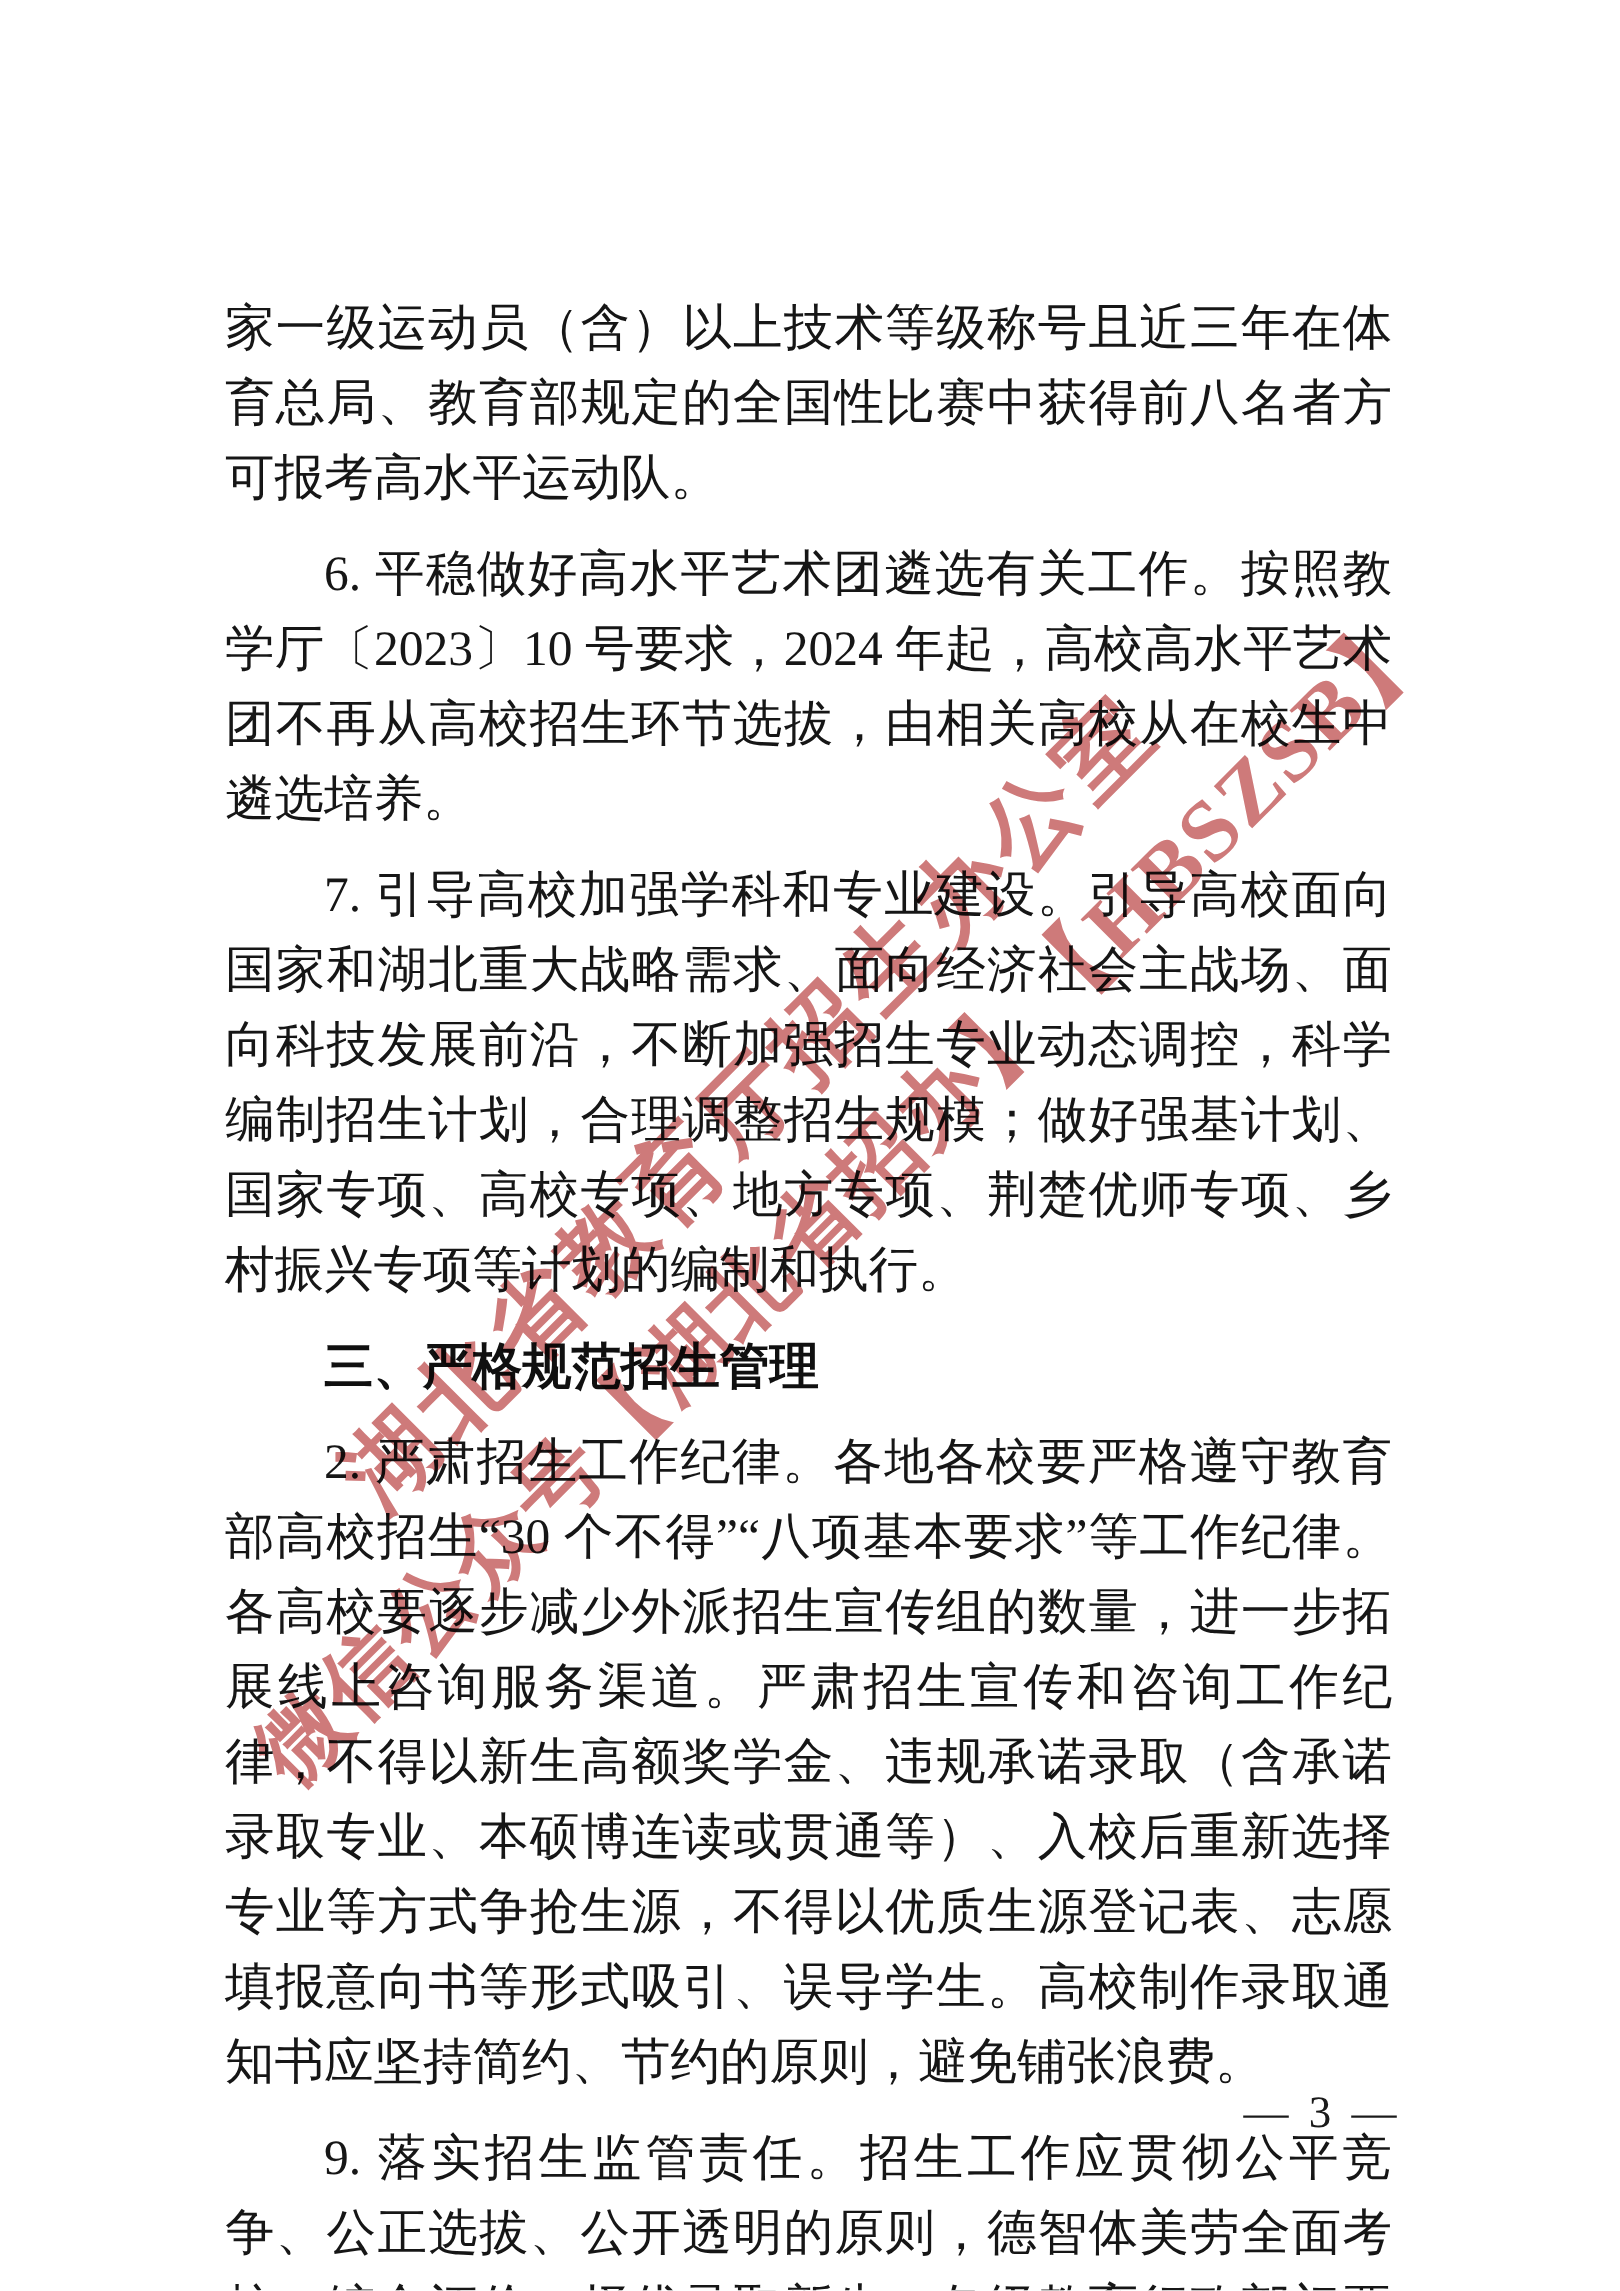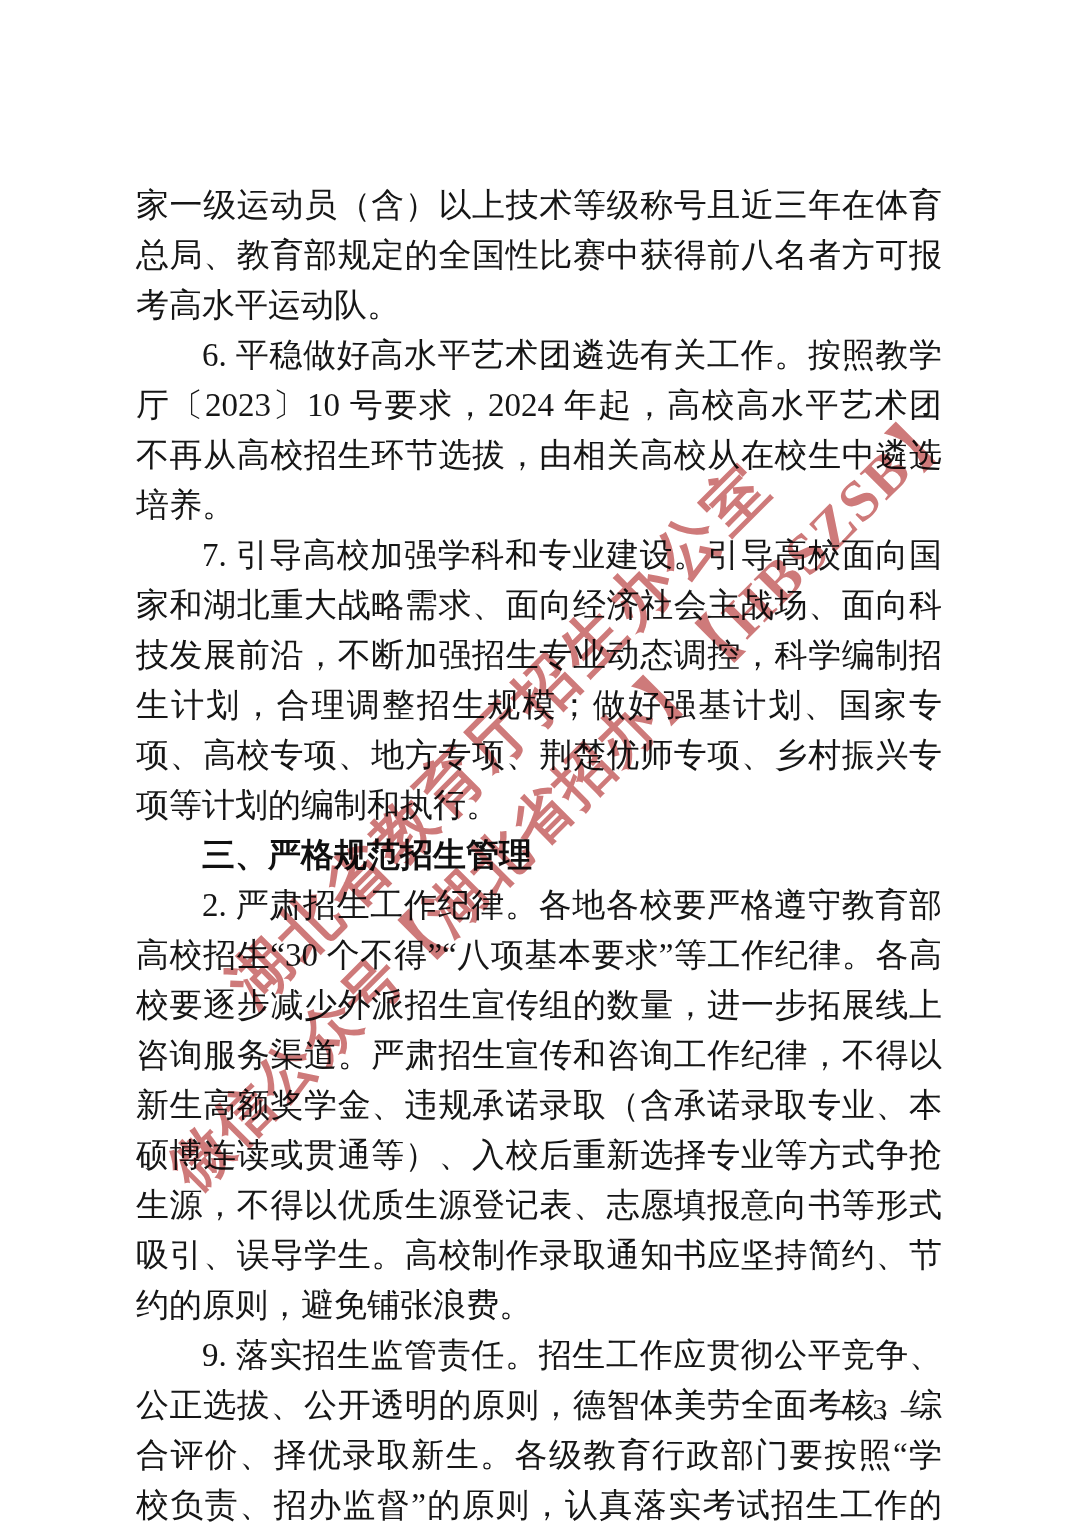--- a/index.html
+++ b/index.html
@@ -17,21 +17,21 @@
     top: 180px;
     width: 806px;
     z-index: 1;
     font-size: 33px;
     line-height: 50px;
     color: #161616;
     text-align: justify;
     text-justify: inter-character;
     word-break: break-all;
   }
-  .content p { margin: 0; padding: 0; }
+  .content p { margin: 14px; padding: 0; }
   .indent { text-indent: 2em; }
   .heading {
     text-indent: 2em;
     font-family: Liberation Sans, sans-serif;
     font-weight: bold;
     color: #101010;
   }
   .watermark {
     position: absolute;
     left: 530px;

